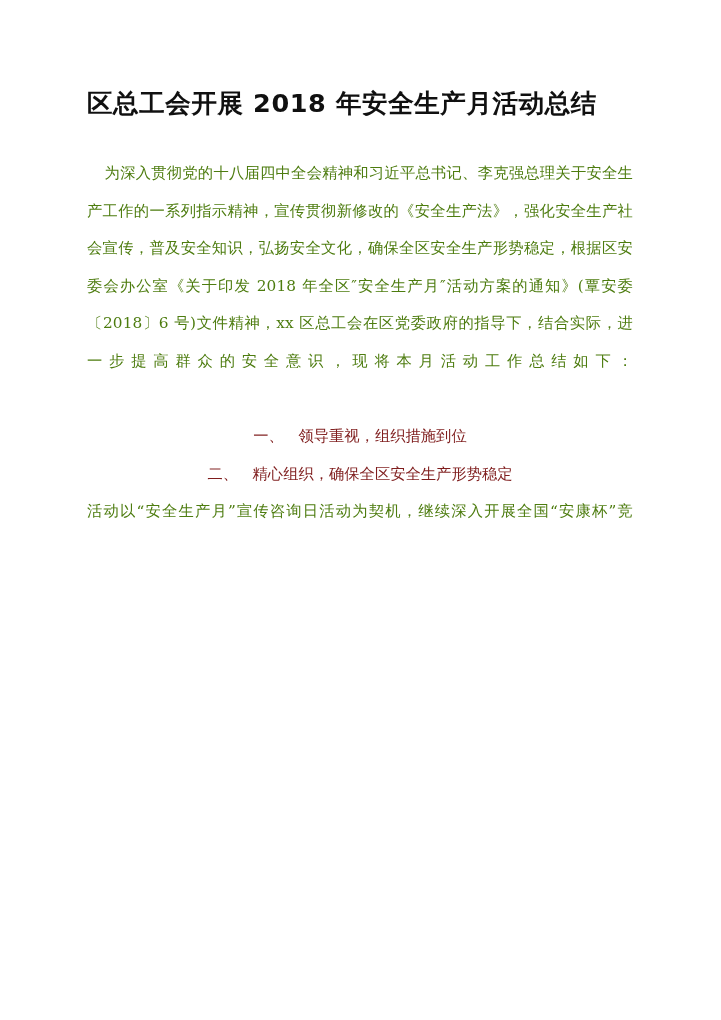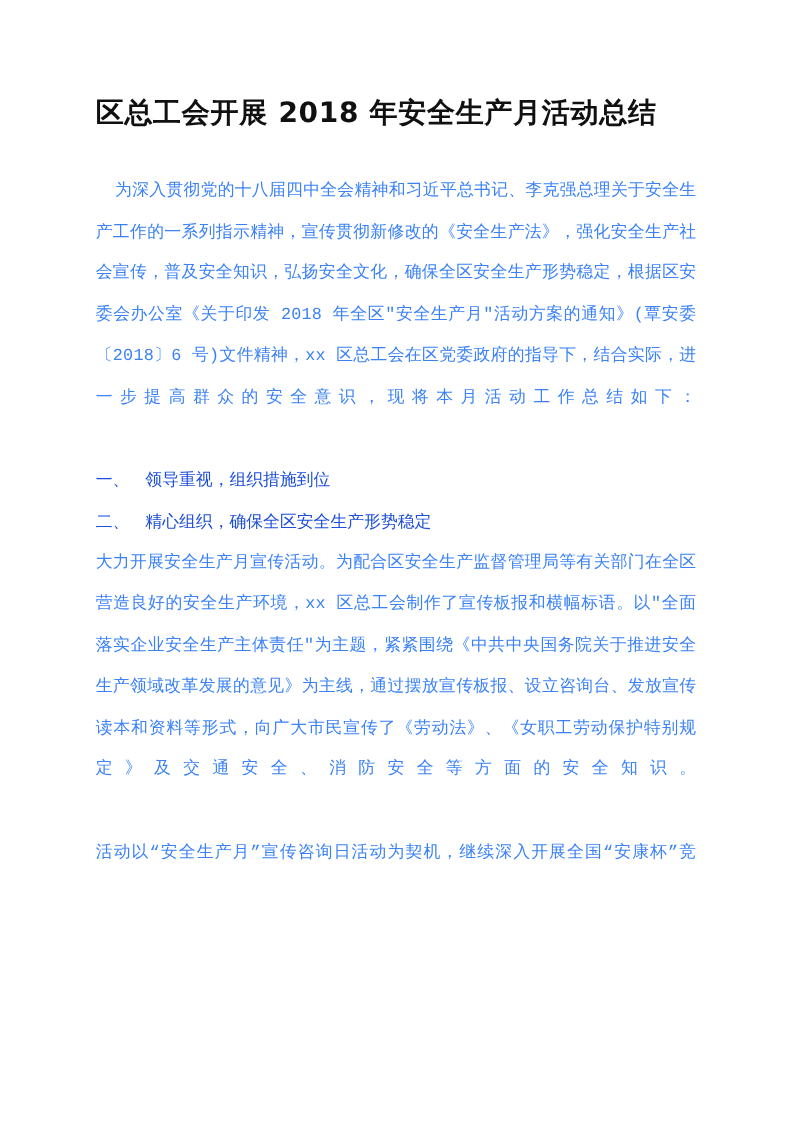--- a/index.html
+++ b/index.html
@@ -36,34 +36,33 @@
     margin: 0;
     padding-top: 86px;
     white-space: nowrap;
   }
   .para {
     font-size: 15.3px;
     line-height: 37.6px;
     text-align: justify;
     text-justify: inter-ideograph;
     letter-spacing: 0.15px;
-    color: #3b82f6;
+    color: #4d7c0f;
     margin: 0;
-    font-family: Liberation Mono, monospace;
   }
   .para-lead {
     padding-top: 35px;
     text-indent: 1.15em;
   }
   .heading-num {
     font-size: 15.3px;
     line-height: 37.6px;
-    color: #1d4ed8;
+    color: #7f1d1d;
     margin: 0;
-    text-align: left;
+    text-align: center;
     white-space: nowrap;
   }
   .heading-num .num-gap {
     display: inline-block;
     width: 0.95em;
   }
   .force-justify {
     text-align: justify;
     text-justify: inter-ideograph;
   }
@@ -81,18 +80,17 @@
 
     <h1 class="doc-title">区总工会开展 2018 年安全生产月活动总结</h1>
 
     <p class="para para-lead force-justify">为深入贯彻党的十八届四中全会精神和习近平总书记、李克强总理关于安全生产工作的一系列指示精神，宣传贯彻新修改的《安全生产法》，强化安全生产社会宣传，普及安全知识，弘扬安全文化，确保全区安全生产形势稳定，根据区安委会办公室《关于印发 2018 年全区″安全生产月″活动方案的通知》(覃安委〔2018〕6 号)文件精神，xx 区总工会在区党委政府的指导下，结合实际，进一步提高群众的安全意识，现将本月活动工作总结如下：</p>
 
     <p class="heading-num"><span>一、</span><span class="num-gap"></span><span>领导重视，组织措施到位</span></p>
 
 
     <p class="heading-num"><span>二、</span><span class="num-gap"></span><span>精心组织，确保全区安全生产形势稳定</span></p>
 
-    <p class="para force-justify">大力开展安全生产月宣传活动。为配合区安全生产监督管理局等有关部门在全区营造良好的安全生产环境，xx 区总工会制作了宣传板报和横幅标语。以″全面落实企业安全生产主体责任″为主题，紧紧围绕《中共中央国务院关于推进安全生产领域改革发展的意见》为主线，通过摆放宣传板报、设立咨询台、发放宣传读本和资料等形式，向广大市民宣传了《劳动法》、《女职工劳动保护特别规定》及交通安全、消防安全等方面的安全知识。</p>
 
     <p class="para force-justify">活动以“安全生产月”宣传咨询日活动为契机，继续深入开展全国“安康杯”竞</p>
 
   </div>
 </div>
 
 </body></html>

